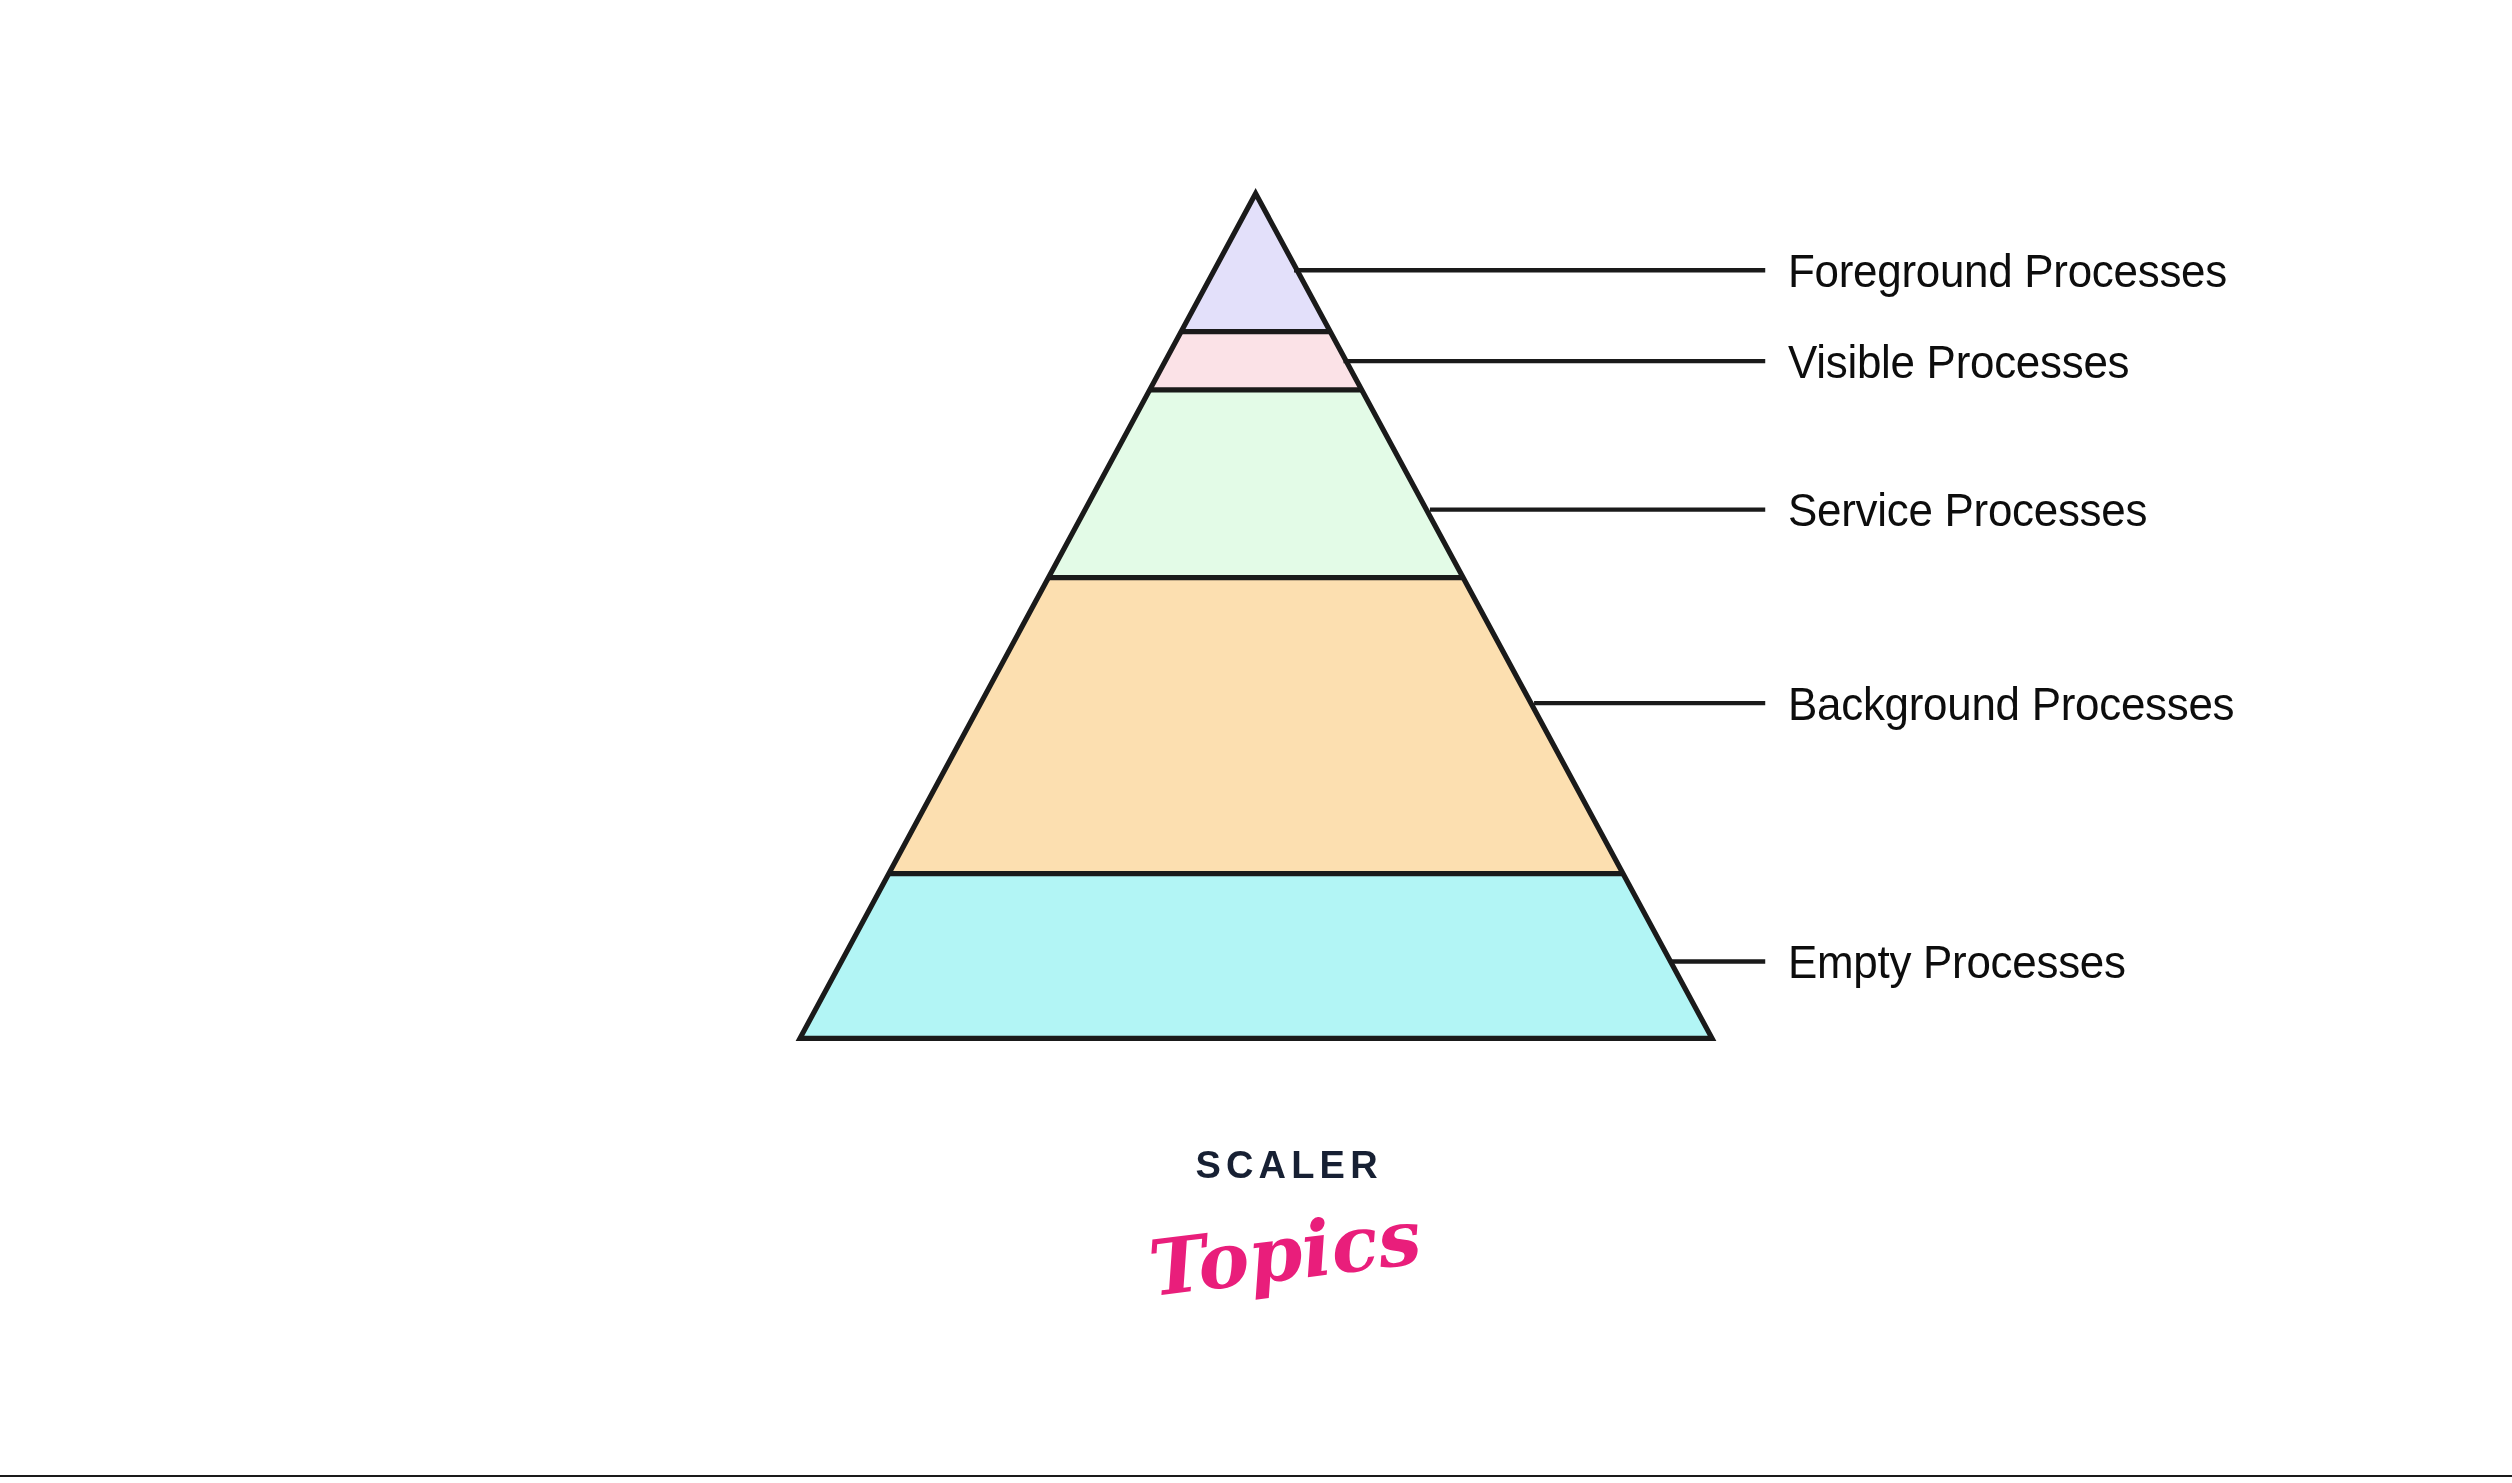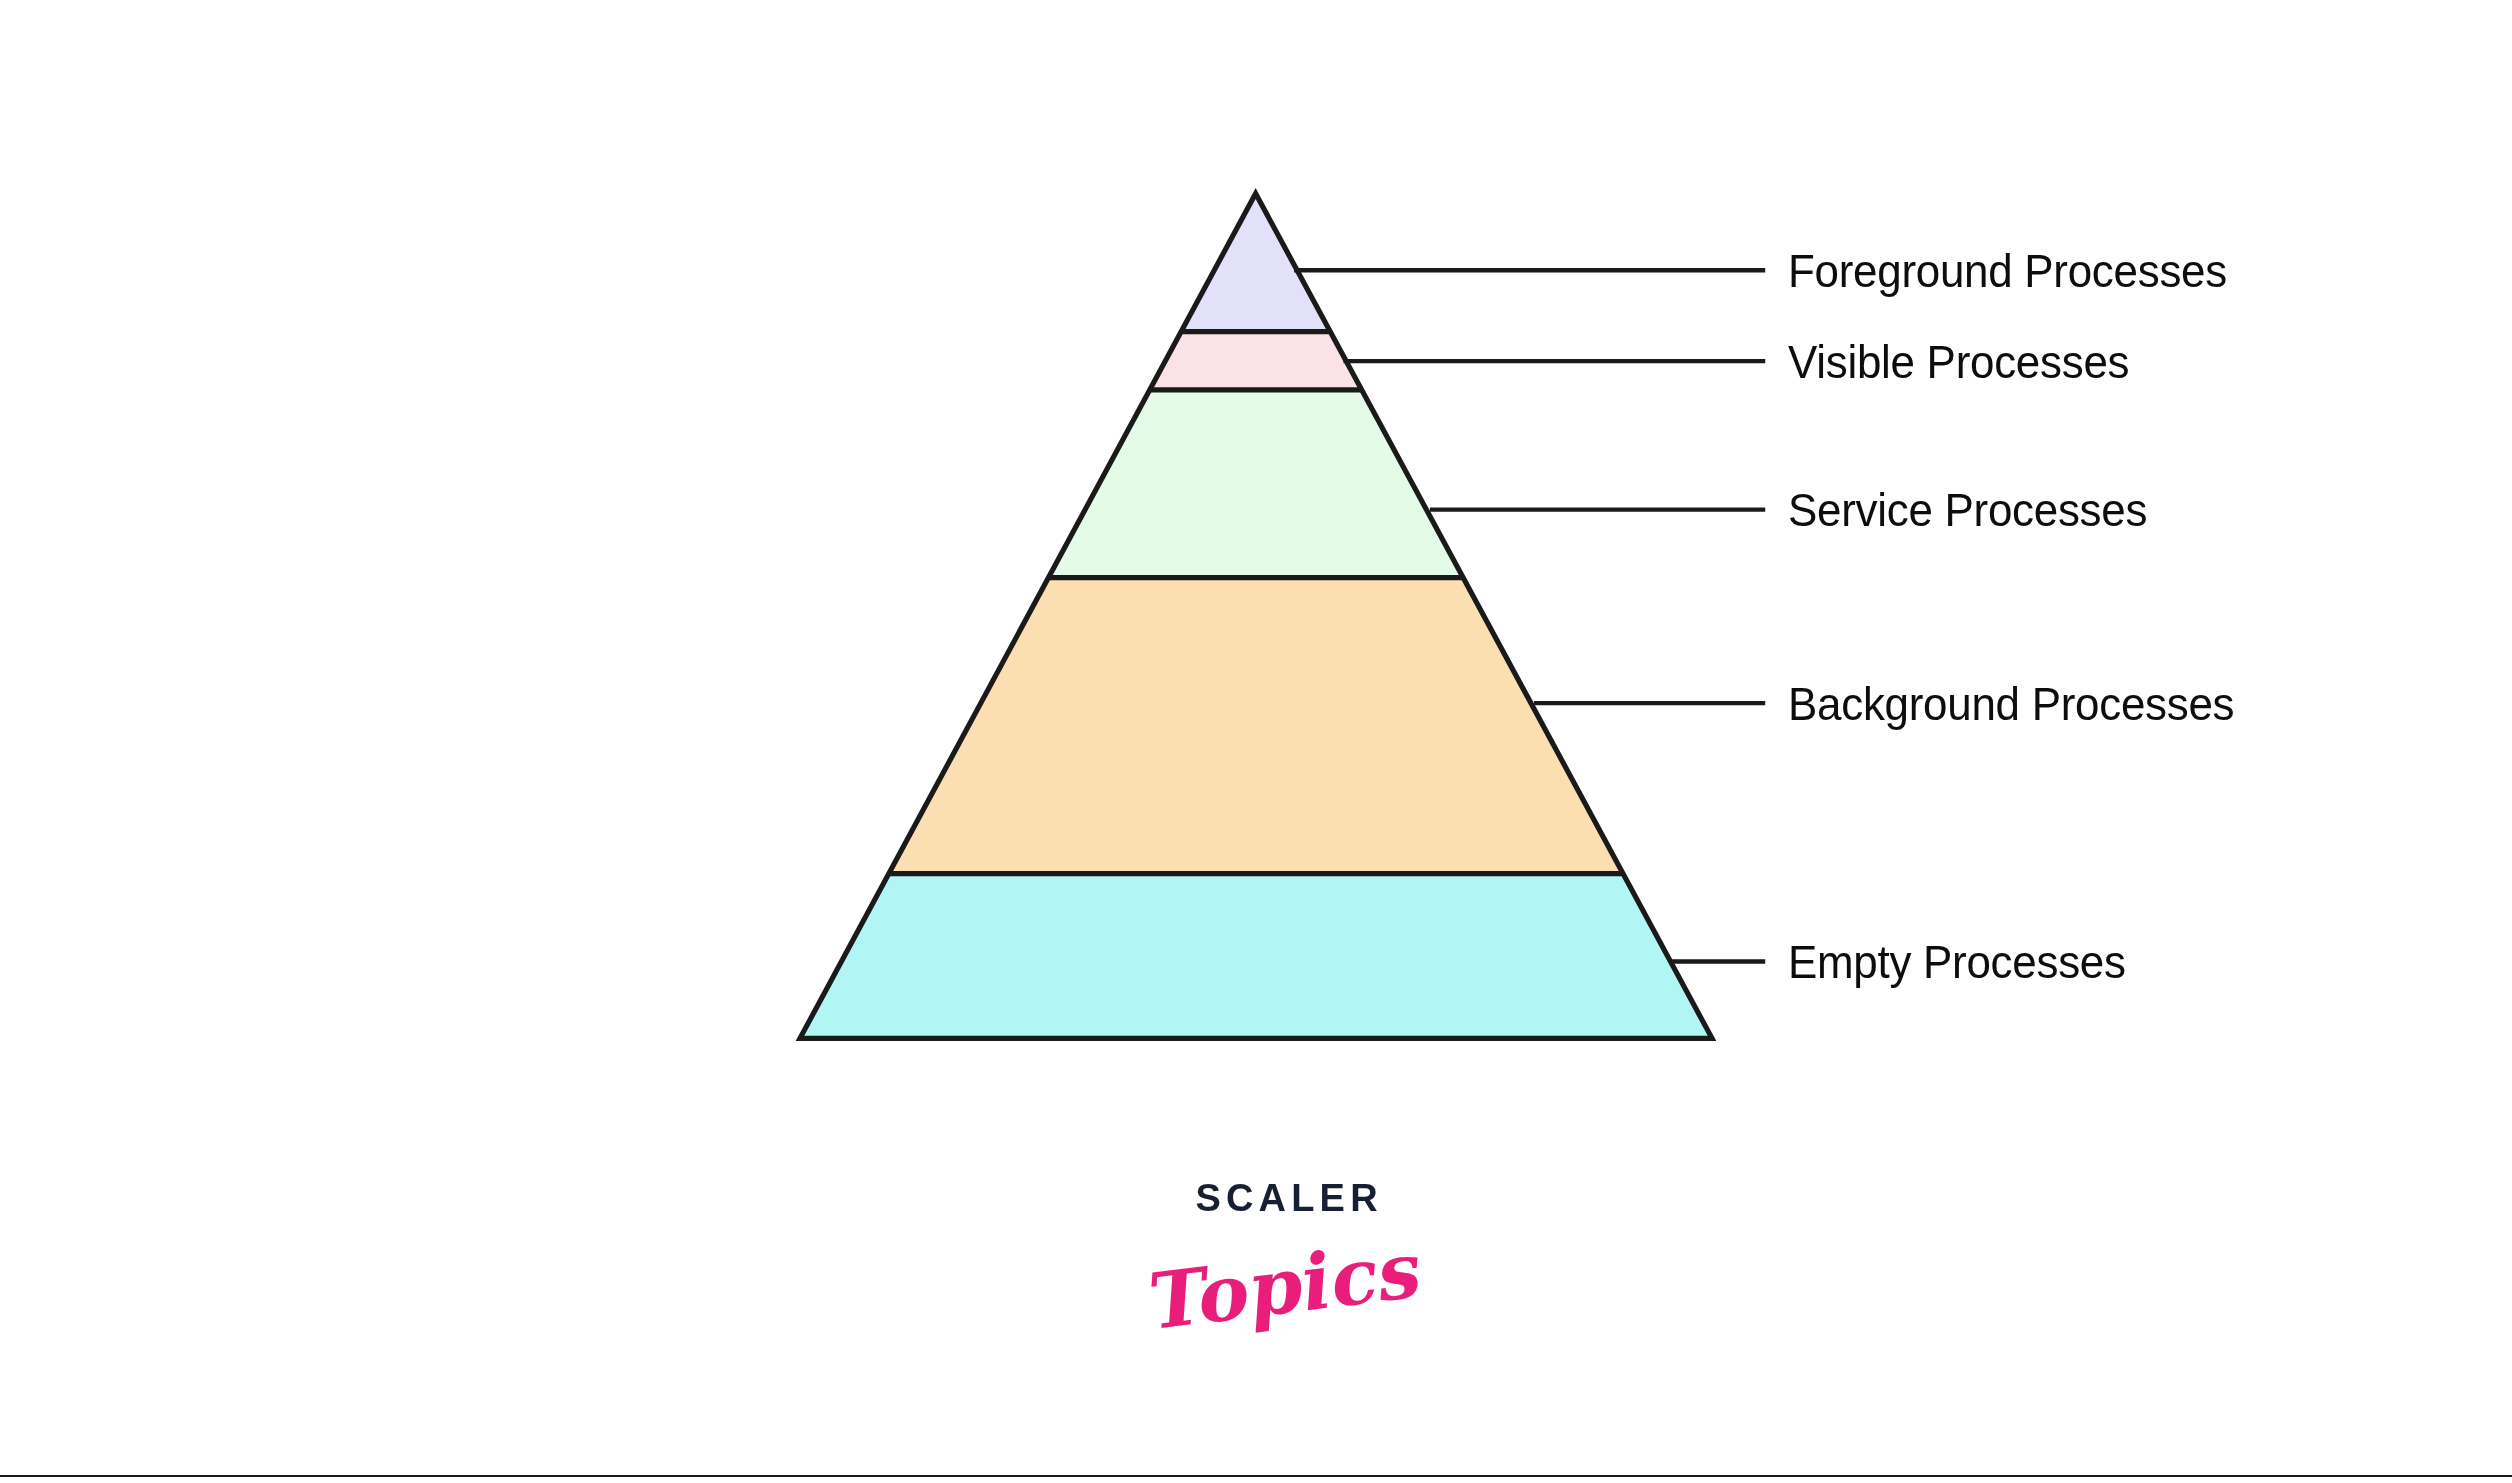--- a/index.html
+++ b/index.html
@@ -44,21 +44,21 @@
     letter-spacing: -0.3px;
     line-height: 1;
     transform: scaleX(0.935);
     transform-origin: left center;
   }
 
   
   #logo {
     position: absolute;
     left: 1146px;
-    top: 1179px;
+    top: 1146px;
     width: 281px;
     height: 192px;
   }
   .logo-word {
     position: absolute;
     left: 0;
     top: 0;
     width: 281px;
     text-align: center;
     font-family: "Liberation Sans", "DejaVu Sans", sans-serif;

